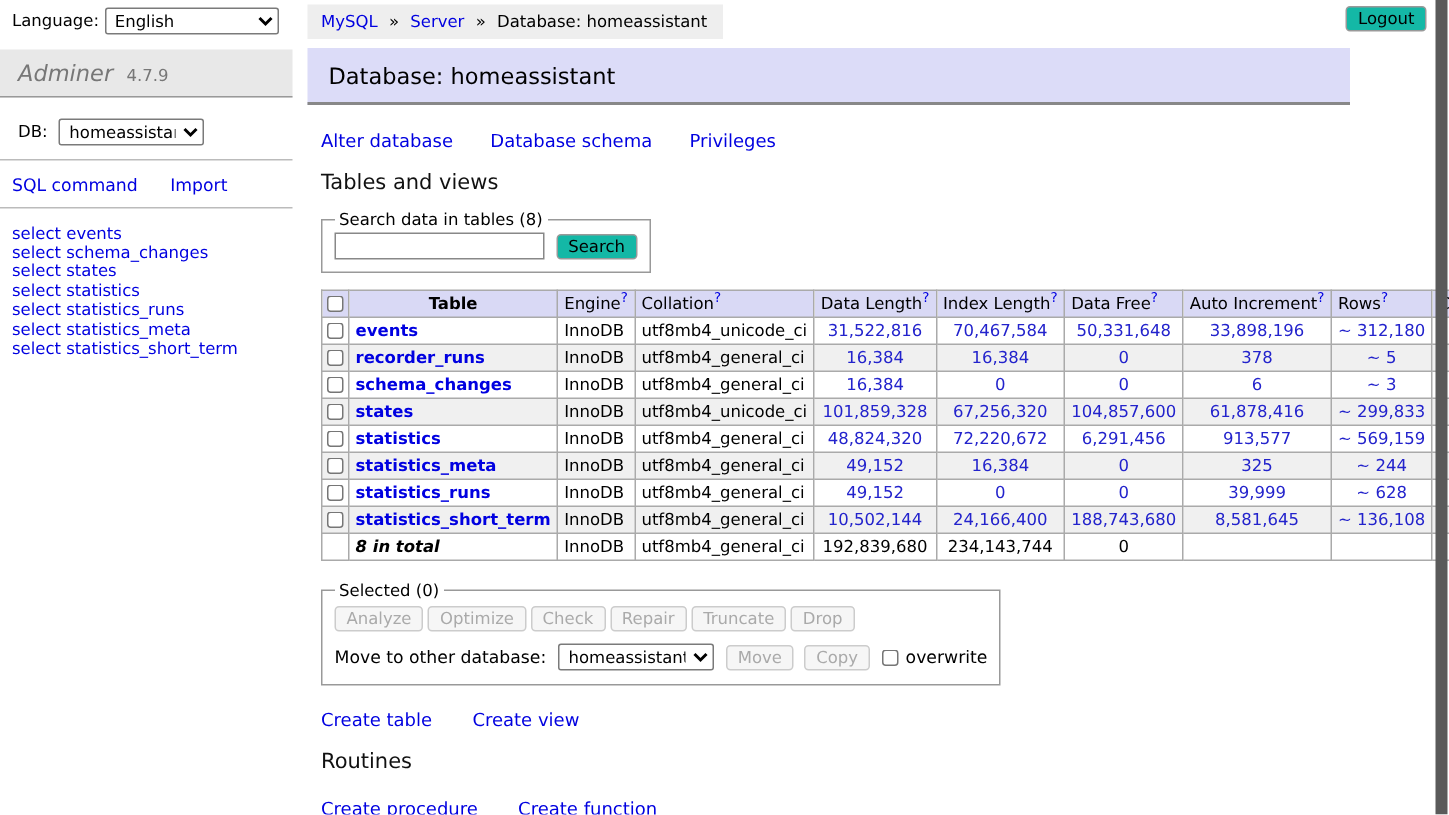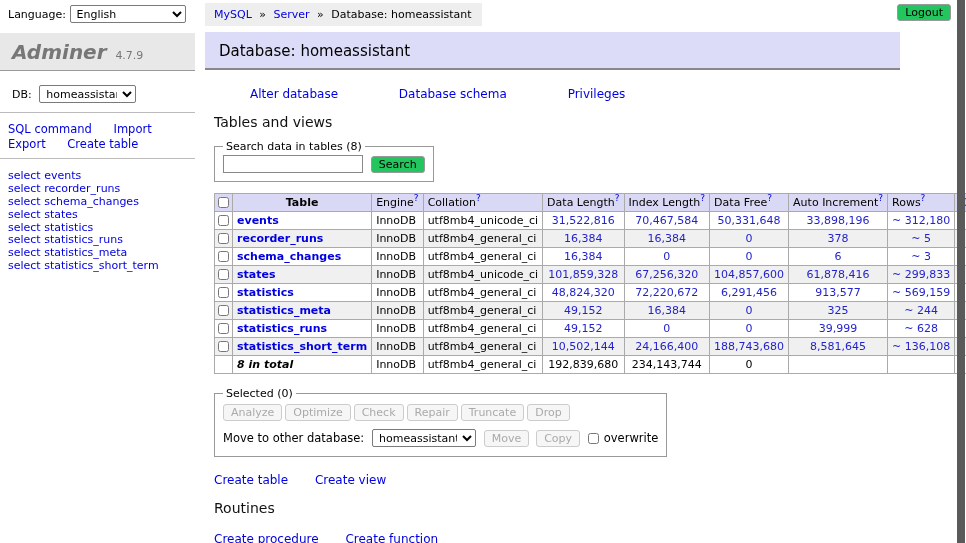--- a/index.html
+++ b/index.html
@@ -15,51 +15,51 @@
   .lang-row { padding:5px 0 0 8px; font-size:11px; }
   .lang-row select { width:116px; }
   select {
     font-family:inherit; font-size:11px; height:18px; background:#fff;
     border:1px solid #7a7a7a; border-radius:2px; padding:0 2px;
   }
   .h1band {
     margin-top:10px; background:#e8e8e8; border-bottom:1px solid #999;
     padding:7px 0 6px 12px; color:#777;
   }
-  .h1band .appname { font-style:italic; font-size:20px;font-weight:bold; }
+  .h1band .appname { font-style:italic; font-size:15px; }
   .h1band .appver { font-size:11px; margin-left:5px; }
   .db-row { padding:14px 0 4px 12px; font-size:11px; }
   .db-row select { width:97px; margin-left:4px; }
   .sidebar hr { border:0; border-top:1px solid #bbb; margin:5px 0; width:195px; }
   .cmd-links { padding:4px 0 2px 8px; font-size:11.5px; line-height:1.28; }
   .cmd-links a { margin-right:18px; }
   .tables-list { padding:6px 0 0 8px; font-size:11px; line-height:12.8px; }
   .tables-list a { display:block; }
 
   
   .logout-btn { position:absolute; top:4px; right:15px; }
   button {
     font-family:inherit; font-size:11px; color:#000;
-    background:#22c55e; border:1px solid #999; border-radius:3px; padding:1px 7px;
+    background:#14b8a6; border:1px solid #999; border-radius:3px; padding:1px 7px;
   }
   button:disabled, button.disabled { color:#aaa; background:#f6f6f6; border-color:#ccc; }
 
   
   .content { position:absolute; left:205px; top:0; width:695px; }
   .breadcrumb {
     display:inline-block; background:#eee; padding:5px 10px 5px 9px;
     margin-top:3px; font-size:11px; white-space:nowrap;
   }
   .breadcrumb .sep { color:#000; margin:0 4px; }
   .title-bar {
     margin-top:6px; background:#dcdcf8; border-bottom:2px solid #888;
     padding:10px 14px; font-size:15px; height:38px;
   }
   .nav-links { margin:17px 0 0 9px; font-size:12px; }
-  .nav-links a { margin-right:21px;margin-left:36px; }
+  .nav-links a { margin-right:21px; }
   h3 { font-weight:normal; font-size:14px; color:#111; margin:13px 0 0 9px; }
 
   fieldset {
     display:inline-block; border:1px solid #999; margin:10px 0 0 9px;
     padding:2px 8px 8px 8px;
   }
   legend { font-size:11px; padding:0 3px; }
   .search-input {
     width:140px; height:18px; border:1px solid #888; font-family:inherit; font-size:11px;
     padding:0 3px; vertical-align:middle;
@@ -124,30 +124,25 @@
       <option>homeassistant</option>
     </select>
   </div>
   <hr>
 
   <div class="cmd-links">
     <div>
       <a href="#">SQL command</a>
       <a href="#">Import</a>
     </div>
-    <div>
-      <a href="#">Export</a>
-      <a href="#">Create table</a>
-    </div>
   </div>
   <hr>
 
   <div class="tables-list" id="table-links">
       <a href="#">select events</a>
-      <a href="#">select recorder_runs</a>
       <a href="#">select schema_changes</a>
       <a href="#">select states</a>
       <a href="#">select statistics</a>
       <a href="#">select statistics_runs</a>
       <a href="#">select statistics_meta</a>
       <a href="#">select statistics_short_term</a>
     </div>
 </div>
 
 <button class="logout-btn">Logout</button>

